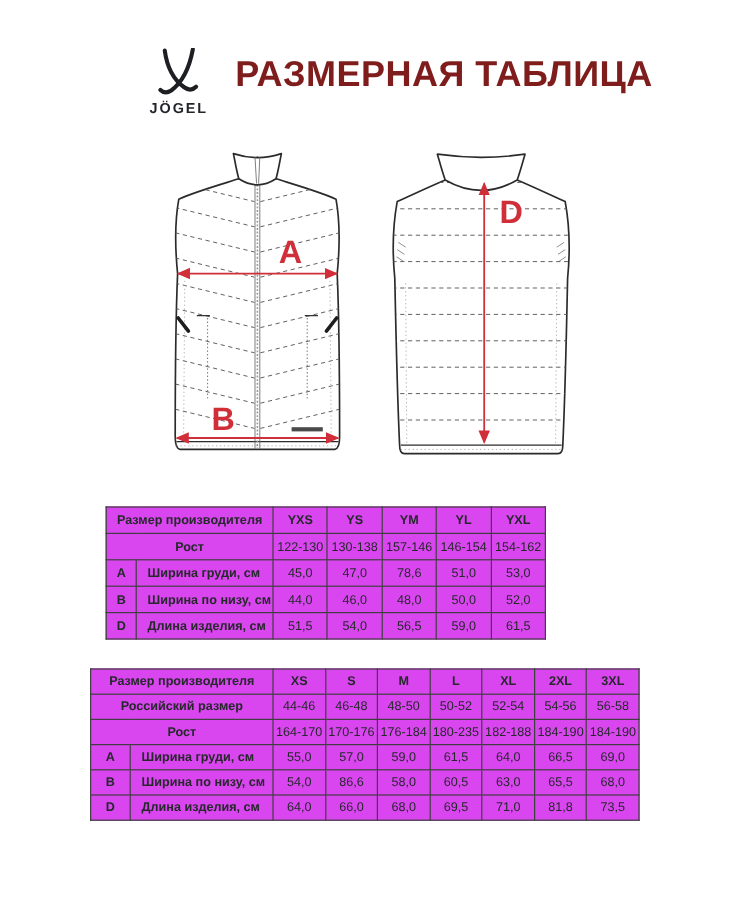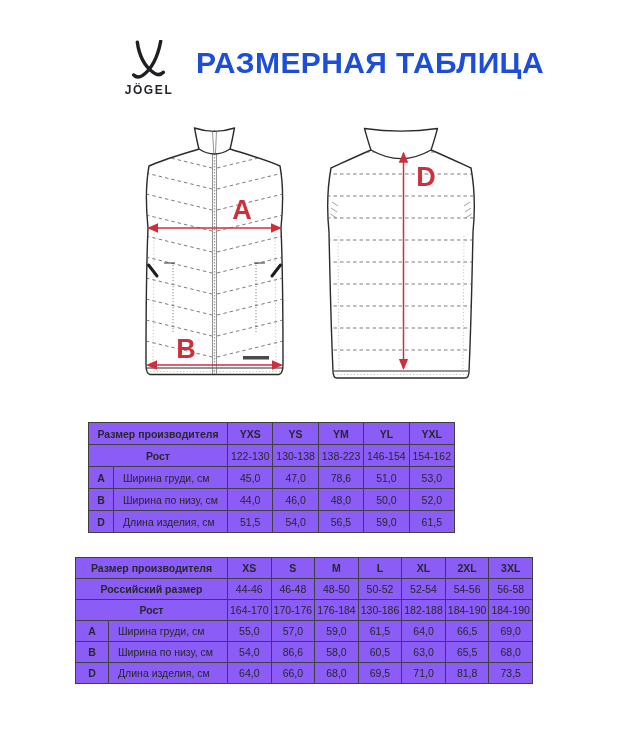--- a/index.html
+++ b/index.html
@@ -3,41 +3,41 @@
 <meta charset="utf-8">
 <style>
   html,body{margin:0;padding:0;background:#fff;}
   .page{position:relative;width:624px;height:750px;background:#ffffff;overflow:hidden;
         font-family:"Liberation Sans",sans-serif;color:#222;}
   
   .logo{position:absolute;left:113px;top:40px;width:72px;text-align:center;}
   .logo svg{display:block;margin:0 auto;}
   .logo-text{font-size:12px;font-weight:bold;letter-spacing:1.6px;color:#23252a;margin-top:1px;}
   .title{position:absolute;left:196px;top:46px;margin:0;font-size:30px;font-weight:bold;
-         letter-spacing:.4px;color:#1d4ed8;white-space:nowrap;}
+         letter-spacing:.4px;color:#7f1d1d;white-space:nowrap;}
   
   .vest-svg{position:absolute;}
   #front-vest{left:133px;top:116px;}
   #back-vest{left:323px;top:116px;}
   .outline{fill:#ffffff;stroke:#2b2b2b;stroke-width:1.4;stroke-linejoin:round;}
   .quilt{stroke:#5a5a5a;stroke-width:.8;stroke-dasharray:3.5 3;fill:none;}
   .stitch{stroke:#999;stroke-width:.6;stroke-dasharray:1.1 2.2;fill:none;}
   .thin{stroke:#666;stroke-width:.7;fill:none;}
   .dim-line{stroke:#d02f3a;stroke-width:1.5;}
   .dim-letter{fill:#d02f3a;font-family:"Liberation Sans",sans-serif;font-size:27px;font-weight:bold;}
   
-  table.sizes{position:absolute;border-collapse:collapse;table-layout:fixed;background:#8b5cf6;}
+  table.sizes{position:absolute;border-collapse:collapse;table-layout:fixed;background:#d946ef;}
   #t1{left:88px;top:422px;width:367px;}
   #t2{left:75px;top:557px;width:458px;}
   table.sizes td,table.sizes th{border:1.5px solid #3f3f3f;font-size:10.5px;color:#26282c;
        text-align:center;vertical-align:middle;padding:0;overflow:hidden;white-space:nowrap;}
   #t1 td,#t1 th{height:21px;}
   #t2 td,#t2 th{height:20px;}
   .hdr{font-weight:bold;}
-  .lbl{font-weight:normal;text-align:left !important;padding-left:9px !important;margin-top:32px;}
+  .lbl{font-weight:bold;text-align:left !important;padding-left:9px !important;margin-top:32px;}
   .letter{font-weight:bold;}
   .val{font-weight:normal;}
 </style>
 </head>
 <body>
 
 <div class="page">
 
   <div class="logo">
     <svg width="36" height="42" viewBox="0 0 40 46">
@@ -166,21 +166,21 @@
           <th class="hdr">YXS</th>
           <th class="hdr">YS</th>
           <th class="hdr">YM</th>
           <th class="hdr">YL</th>
           <th class="hdr">YXL</th>
         </tr>
         <tr>
           <td class="hdr" colspan="2">Рост</td>
           <td class="val">122-130</td>
           <td class="val">130-138</td>
-          <td class="val">138-223</td>
+          <td class="val">157-146</td>
           <td class="val">146-154</td>
           <td class="val">154-162</td>
         </tr>
         <tr>
           <td class="letter">A</td>
           <td class="lbl">Ширина груди, см</td>
           <td class="val">45,0</td>
           <td class="val">47,0</td>
           <td class="val">78,6</td>
           <td class="val">51,0</td>
@@ -238,21 +238,21 @@
           <td class="val">50-52</td>
           <td class="val">52-54</td>
           <td class="val">54-56</td>
           <td class="val">56-58</td>
         </tr>
         <tr>
           <td class="hdr" colspan="2">Рост</td>
           <td class="val">164-170</td>
           <td class="val">170-176</td>
           <td class="val">176-184</td>
-          <td class="val">130-186</td>
+          <td class="val">180-235</td>
           <td class="val">182-188</td>
           <td class="val">184-190</td>
           <td class="val">184-190</td>
         </tr>
         <tr>
           <td class="letter">A</td>
           <td class="lbl">Ширина груди, см</td>
           <td class="val">55,0</td>
           <td class="val">57,0</td>
           <td class="val">59,0</td>

